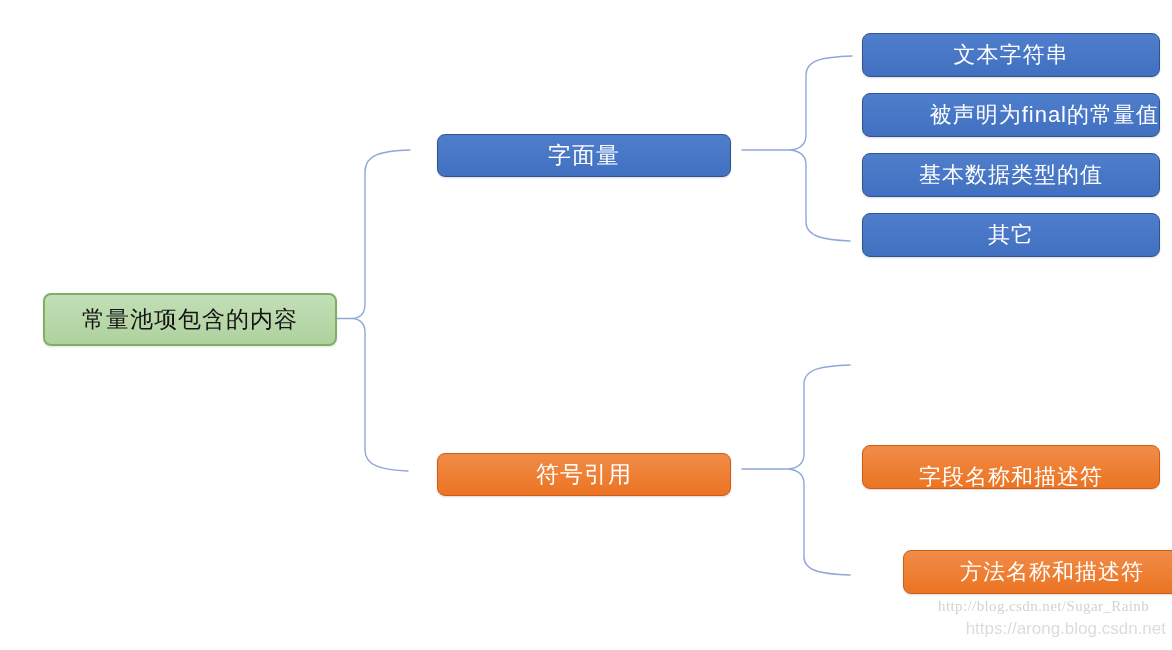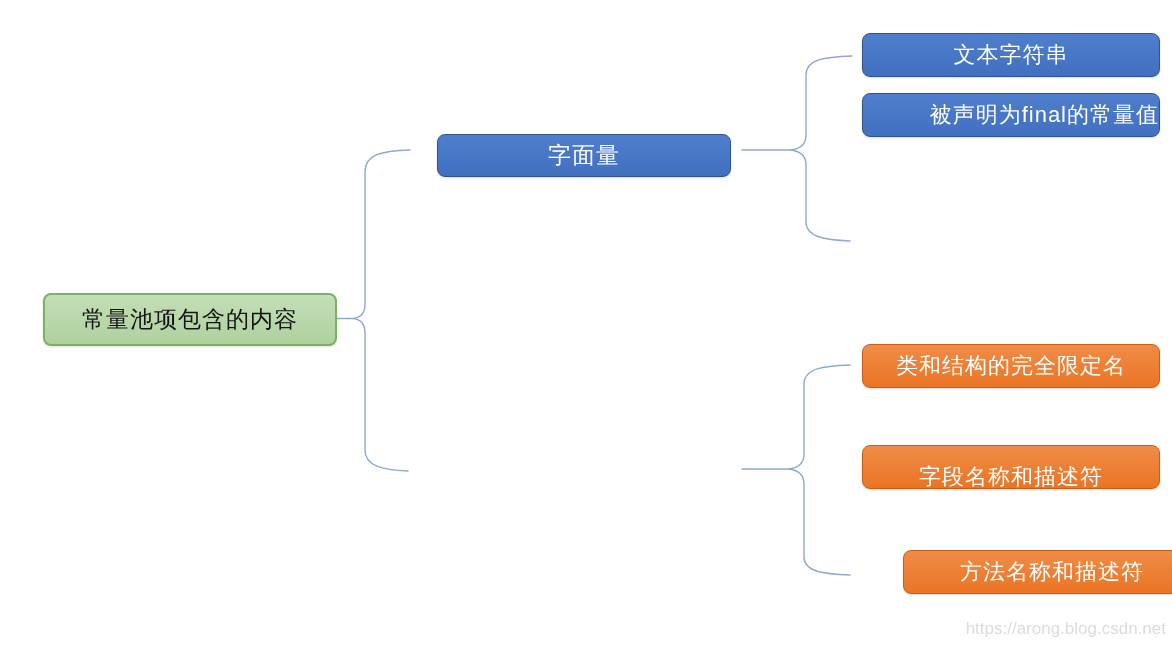--- a/index.html
+++ b/index.html
@@ -106,33 +106,40 @@
   </svg>
 
   <div class="node node-green node-root">
     <span>常量池项包含的内容</span>
   </div>
 
   <div class="node node-blue node-branch">
     <span>字面量</span>
   </div>
 
+  <div class="node node-orange node-branch branch-symbol">
+    <span>符号引用</span>
+  </div>
 
   <div class="node node-blue leaf leaf-b0">
     <span>文本字符串</span>
   </div>
   <div class="node node-blue leaf leaf-b1">
     <span>被声明为final的常量值</span>
   </div>
+  <div class="node node-blue leaf leaf-b2">
+    <span>基本数据类型的值</span>
+  </div>
+  <div class="node node-blue leaf leaf-b3">
+    <span>其它</span>
+  </div>
 
-  <div class="node node-orange leaf leaf-o0">
-    <span>类和结构的完全限定名</span>
-  </div>
   <div class="node node-orange leaf leaf-o1">
     <span>字段名称和描述符</span>
   </div>
   <div class="node node-orange leaf leaf-o2">
     <span>方法名称和描述符</span>
   </div>
 
+  <div class="watermark1">http://blog.csdn.net/Sugar_Rainb</div>
   <div class="watermark2">https://arong.blog.csdn.net</div>
 
 </div>
 
 </body></html>

